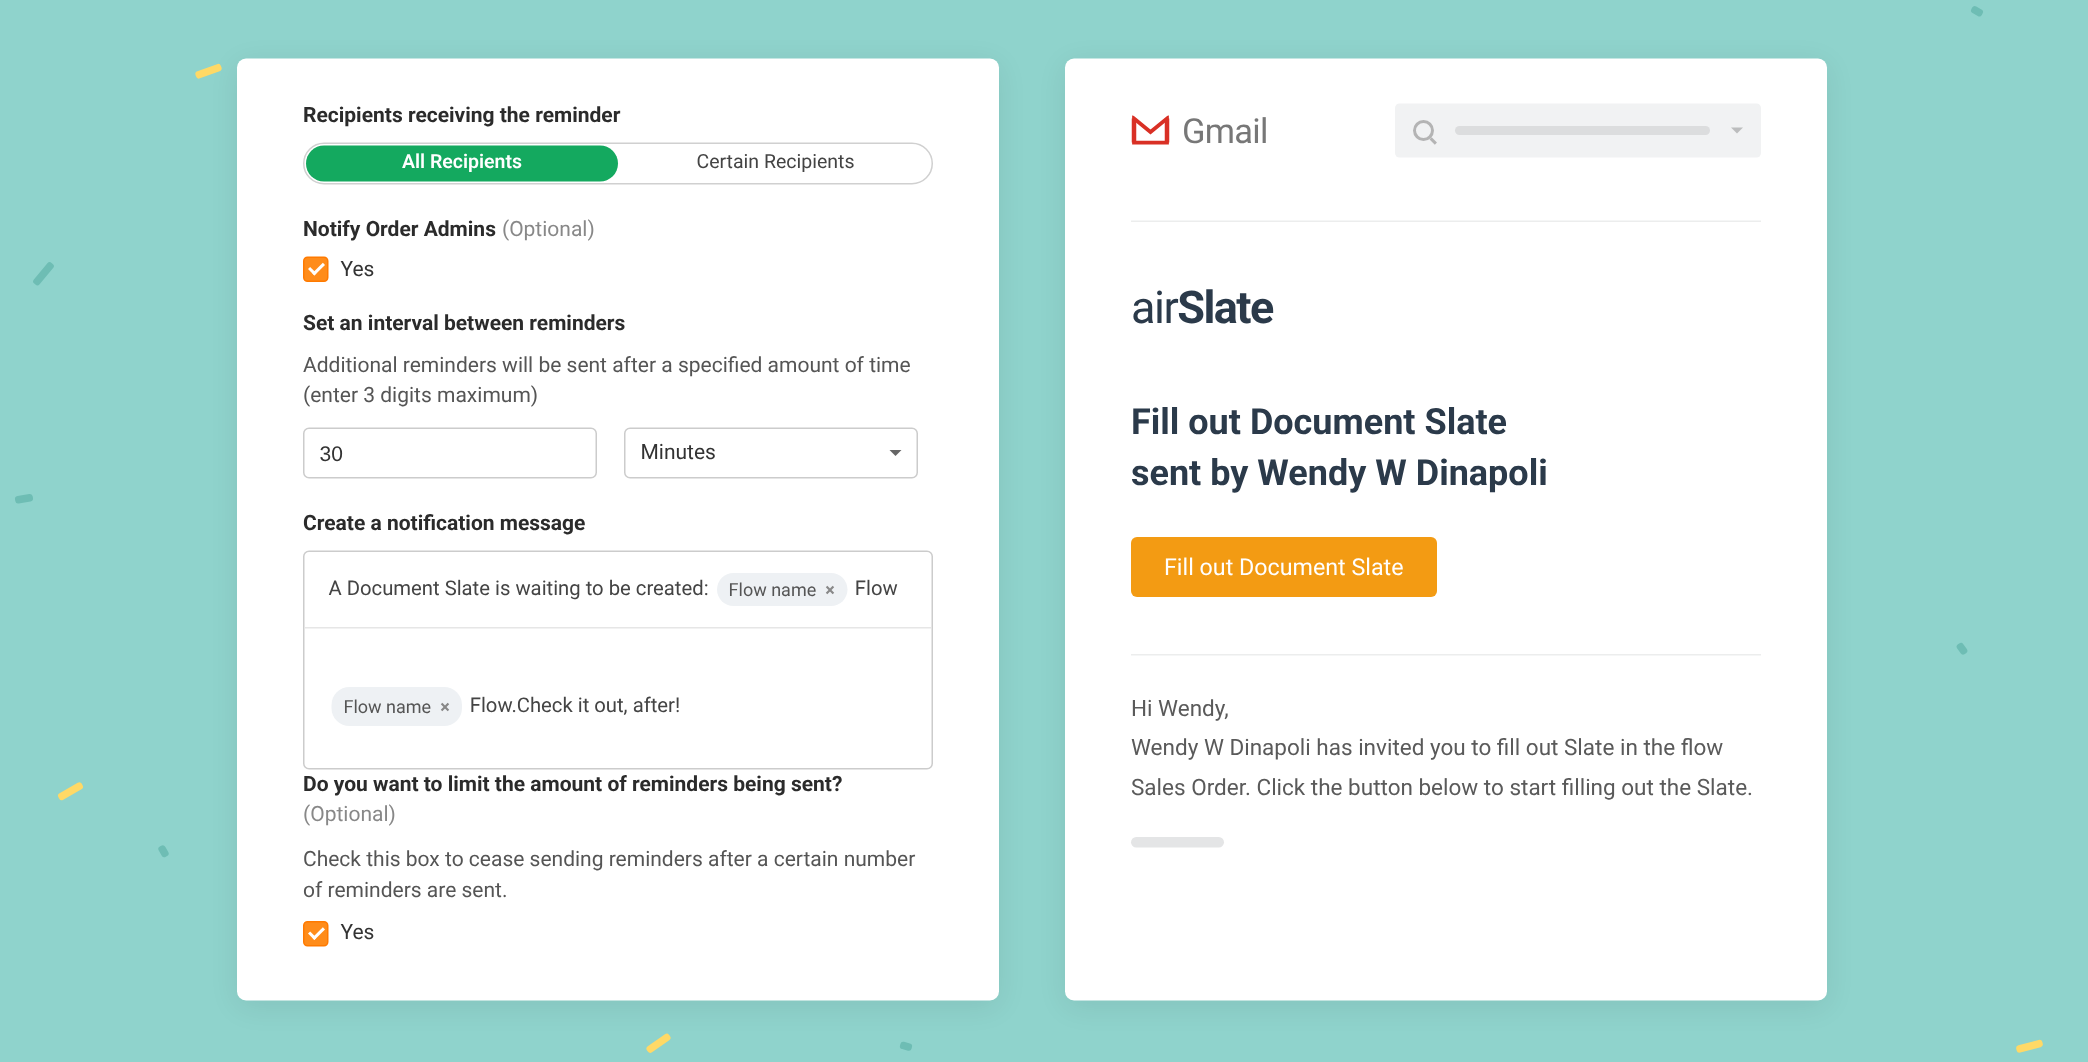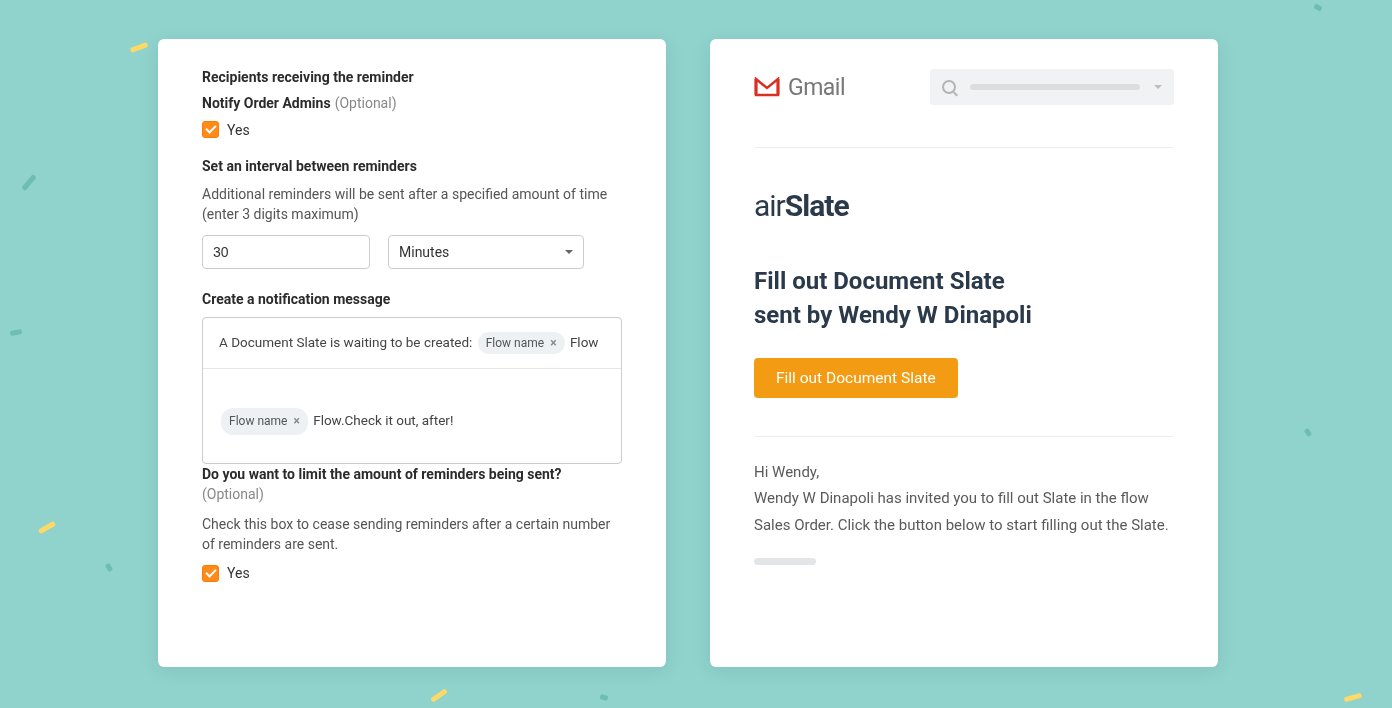--- a/index.html
+++ b/index.html
@@ -115,21 +115,21 @@
       color: #555;
       line-height: 1.45;
       margin-bottom: 10px;
     }
     .interval-row {
       display: flex;
       gap: 18px;
       margin-bottom: 22px;
     }
     .text-input {
-      width: 168px;
+      width: 196px;
       height: 34px;
       border: 1px solid #ccc;
       border-radius: 4px;
       padding: 0 10px;
       font-size: 14px;
       color: #333;
     }
     .select-wrap {
       width: 196px;
       height: 34px;
@@ -311,20 +311,24 @@
 <div class="speck s6"></div>
 <div class="speck s7"></div>
 <div class="speck s8"></div>
 <div class="speck s9"></div>
 <div class="speck s10"></div>
 
 <div class="container">
 
   <div class="card">
     <div class="section-title">Recipients receiving the reminder</div>
+    <div class="segmented">
+      <div class="active">All Recipients</div>
+      <div class="inactive">Certain Recipients</div>
+    </div>
 
     <div class="section-title">
       <span>Notify Order Admins</span><span class="optional">(Optional)</span>
     </div>
     <div class="checkbox-row">
       <div class="checkbox"></div>
       <span class="checkbox-label">Yes</span>
     </div>
 
     <div class="section-title">Set an interval between reminders</div>

